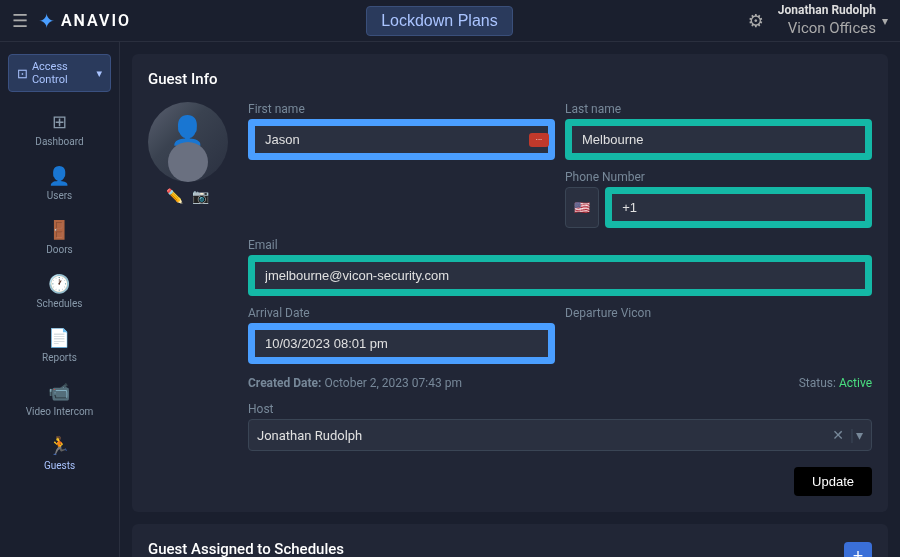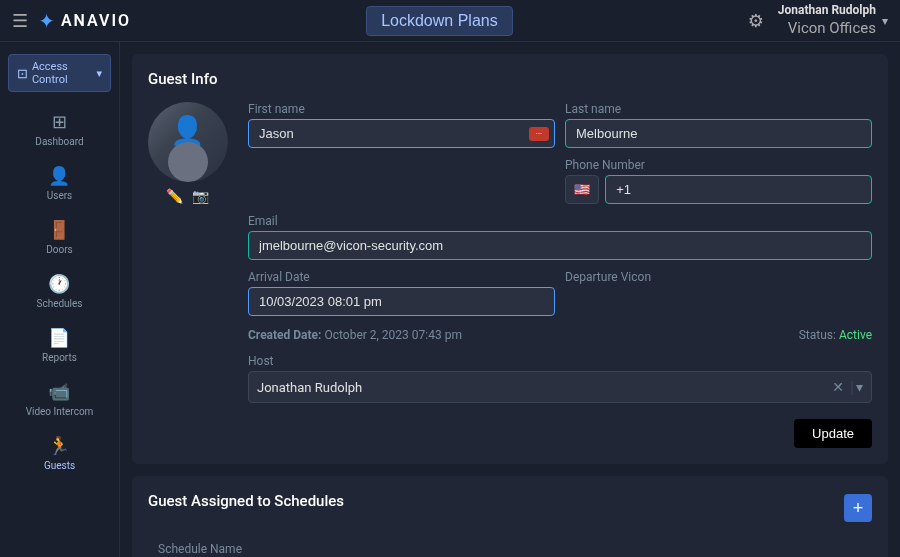--- a/index.html
+++ b/index.html
@@ -234,21 +234,21 @@
     }
     .form-group.full-width {
       grid-column: 1 / -1;
     }
     .form-label {
       font-size: 12px;
       color: #778899;
     }
     .form-input {
       background: #2a3040;
-      border: 1px solid #14b8a6;
+      border: 7px solid #14b8a6;
       border-radius: 4px;
       padding: 6px 10px;
       color: #e0e0e0;
       font-size: 13px;
       outline: none;
       width: 100%;
     }
     .form-input.active-border {
       border-color: #4a9eff;
     }

